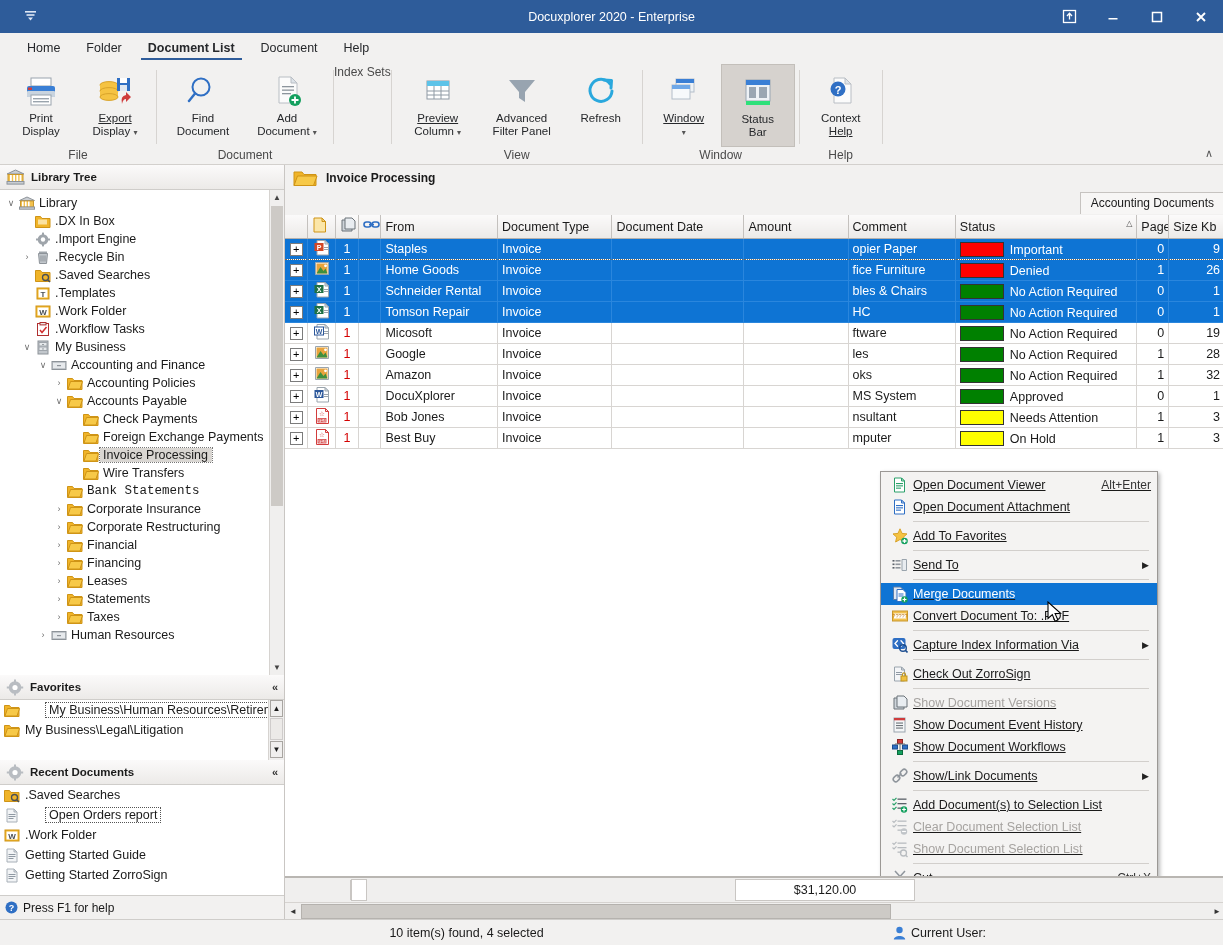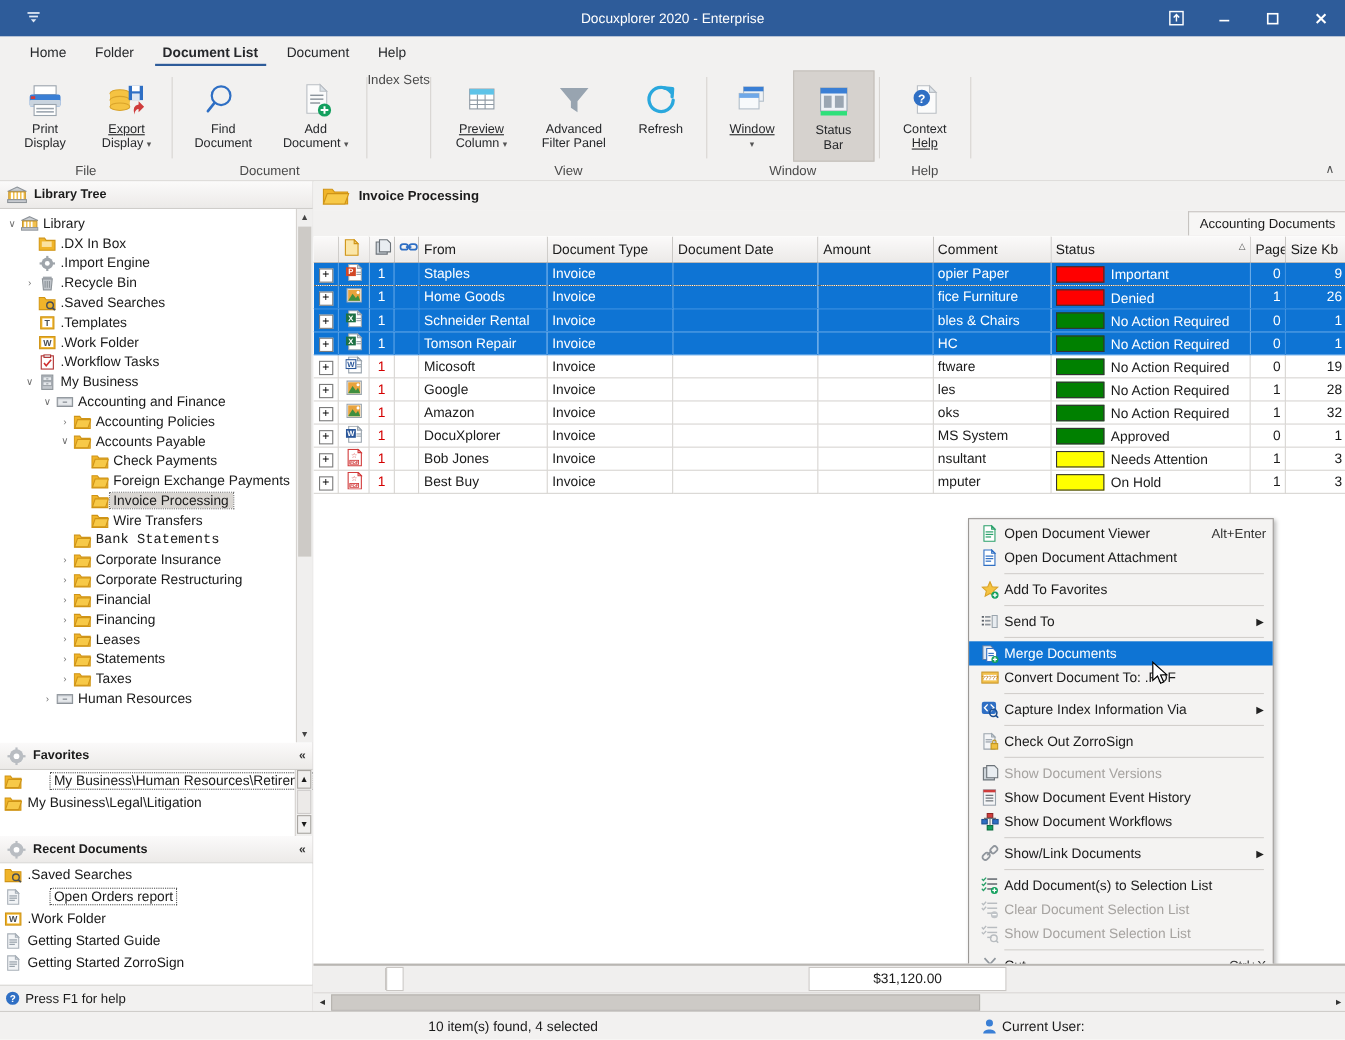--- a/index.html
+++ b/index.html
@@ -166,21 +166,21 @@
   td.c-count { text-align:center; color:#d40000; }
   tr.sel td.c-count { color:#ffffff; }
   td.c-num { text-align:right; }
   .statuscell { display:flex; align-items:flex-end; gap:6px; }
   .swatch { width:44px; height:15px; border:1px solid #333; display:inline-block; }
 
   
   #ctxmenu {
     position:absolute; left:595px; top:256px; width:278px;
     background:#f4f3f2; border:1px solid #9b9895; box-shadow:2px 2px 4px rgba(0,0,0,.28);
-    padding:2px 0; z-index:50; font-size:12.5px;
+    padding:2px 0; z-index:50; font-size:12.5px;text-decoration:underline;
   }
   .mi { display:flex; align-items:center; height:22px; padding:0 6px; position:relative; }
   .mi .miicon { width:26px; display:flex; align-items:center; justify-content:center; }
   .mi .milabel { flex:1; }
   .mi .mikey { color:#333; padding-left:12px; font-size:12px; }
   .mi .miarrow { position:absolute; right:8px; font-size:9px; color:#222; }
   .mi.hl { background:#0e74d4; color:#fff; }
   .mi.disabled { color:#a6a3a0; }
   .msep { height:1px; background:#d2cfcc; margin:3px 8px 3px 32px; }
   #cursor-arrow { position:absolute; left:762px; top:386px; z-index:60; pointer-events:none; }

